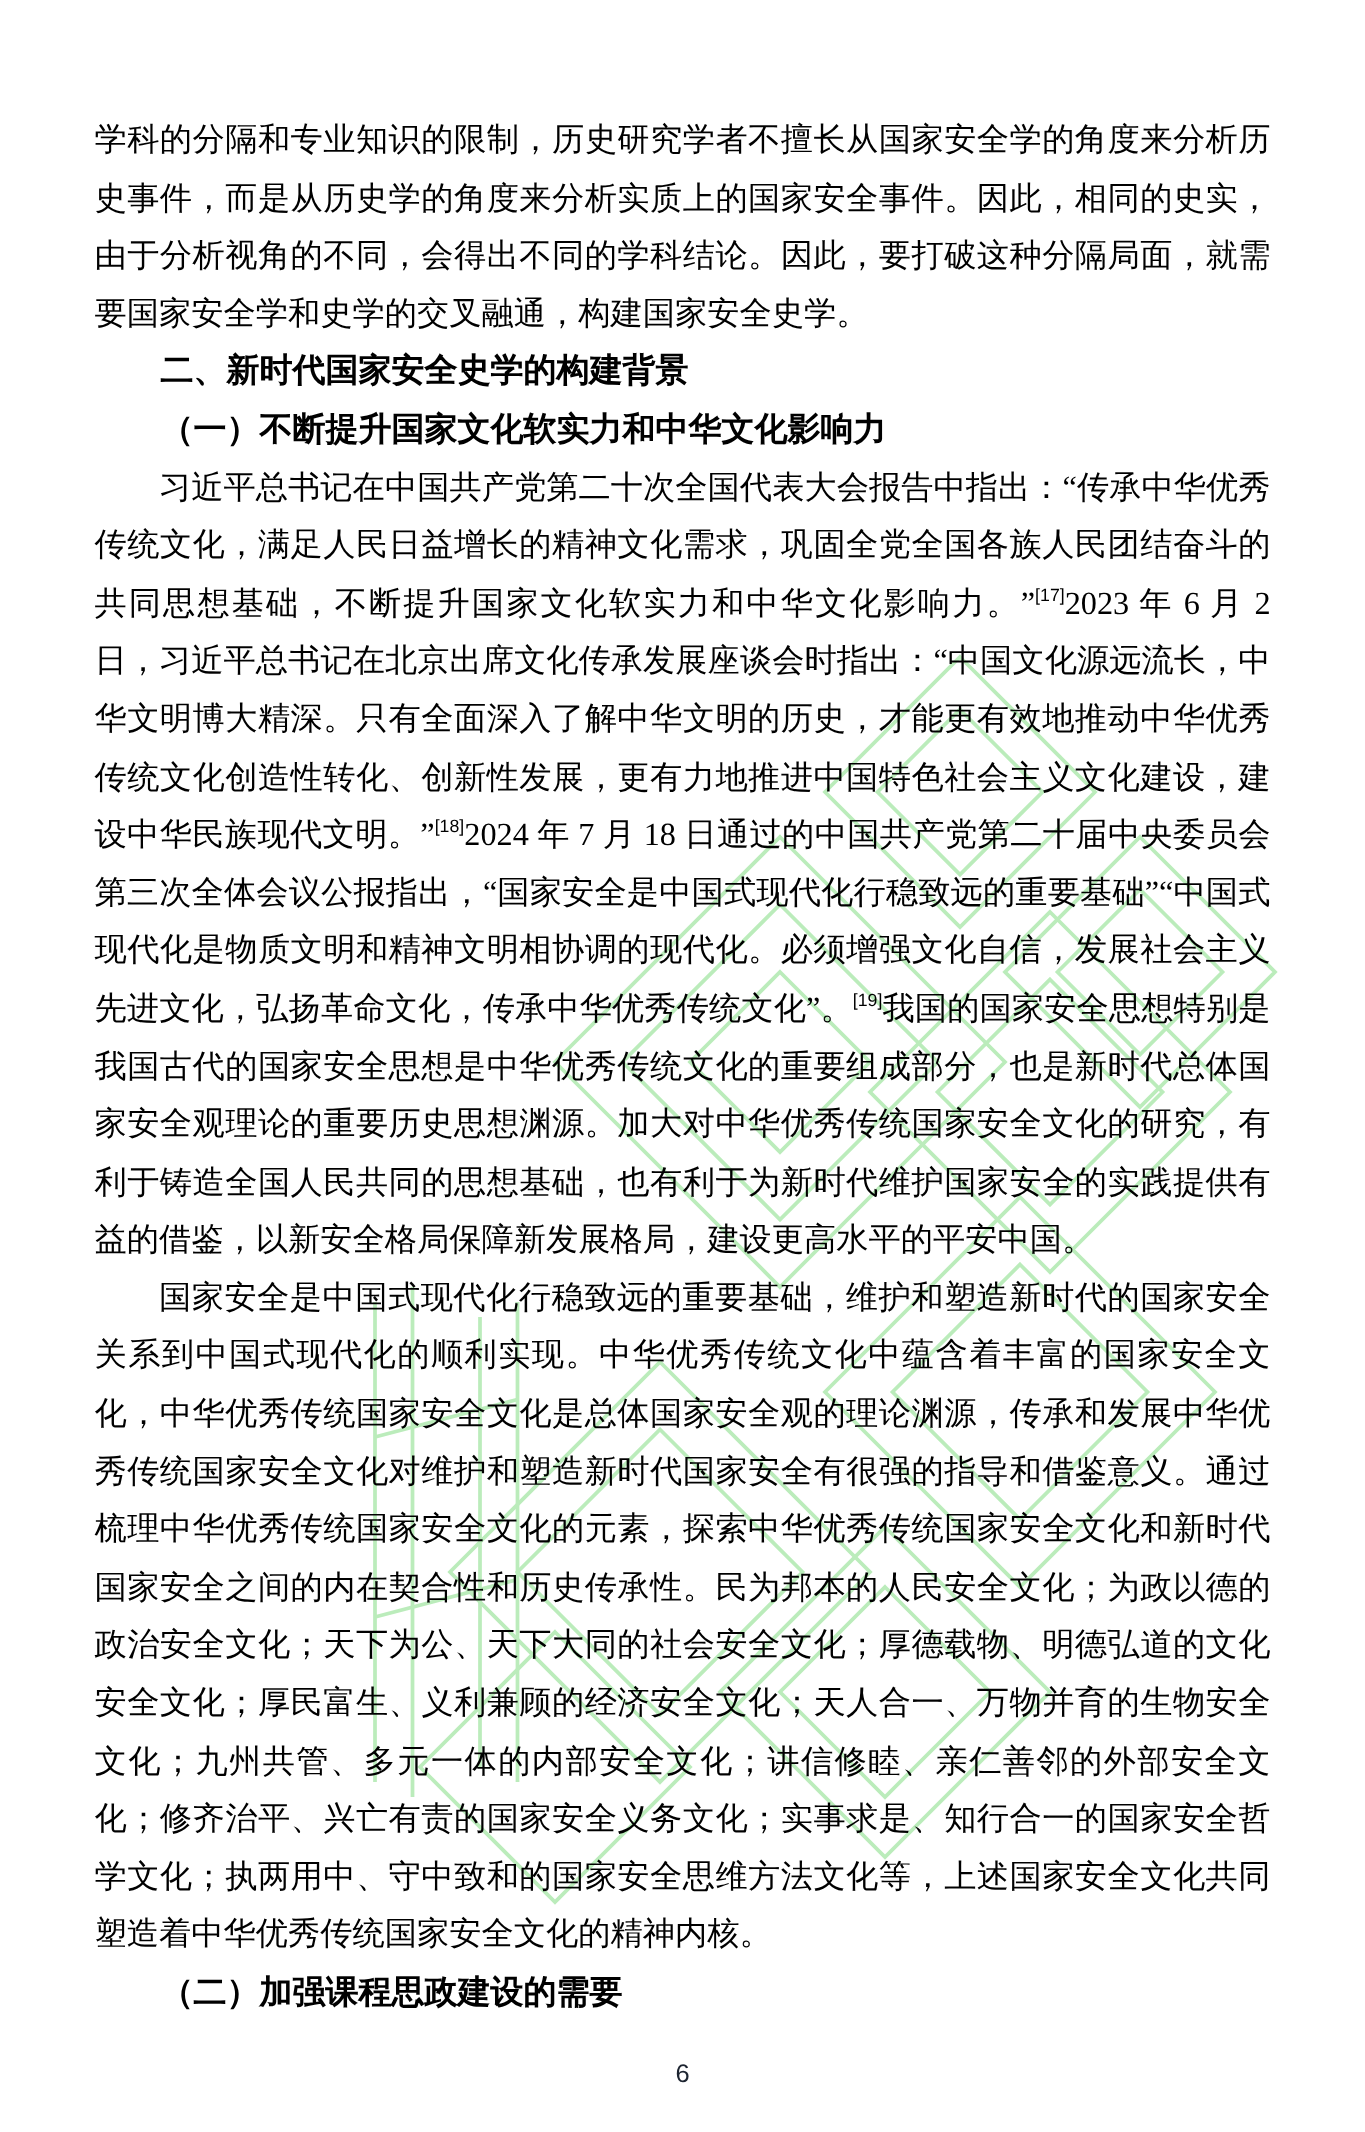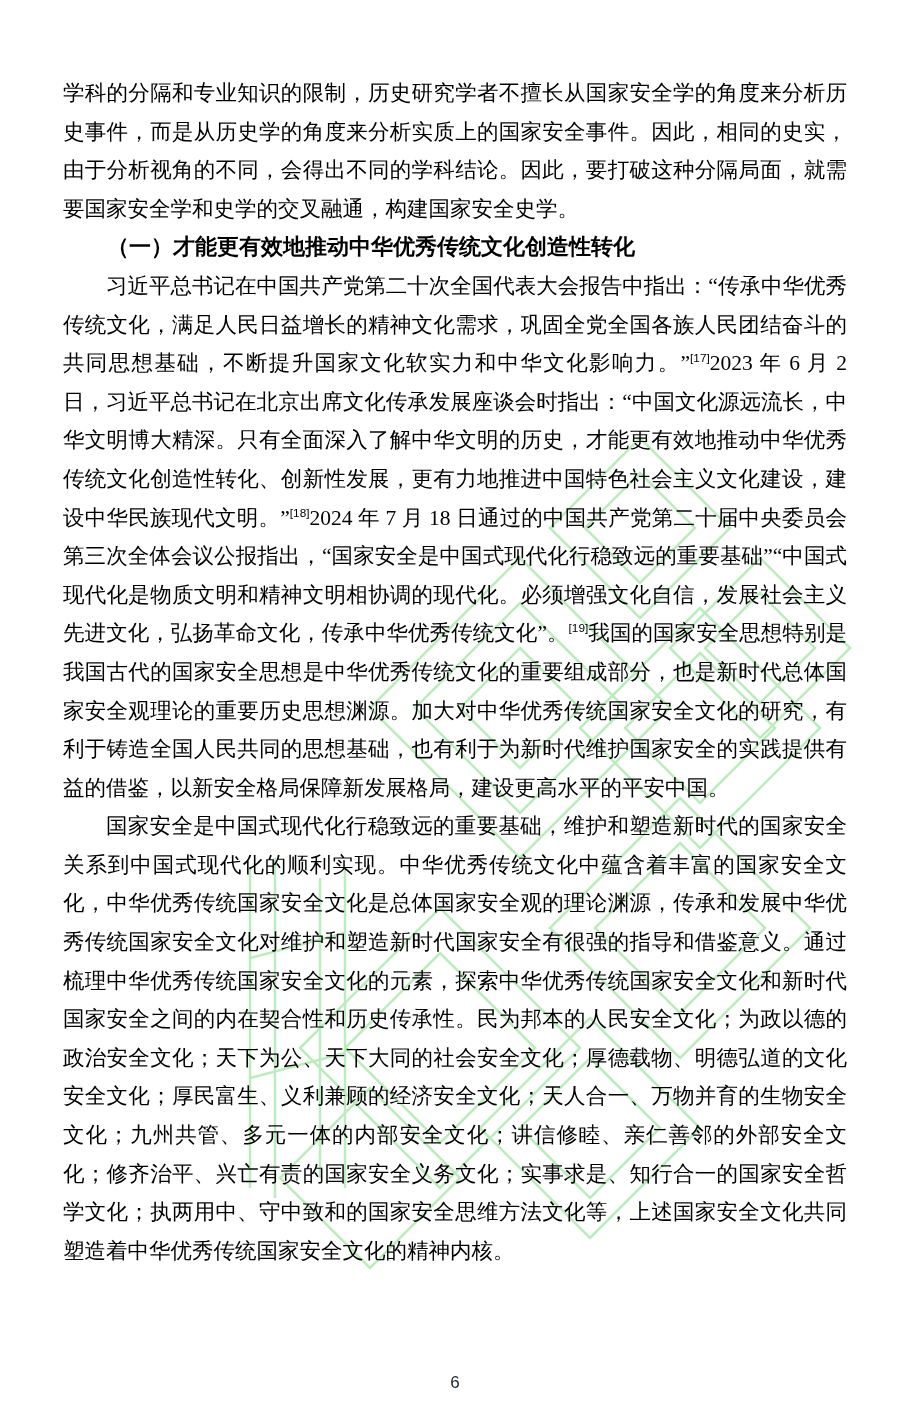--- a/index.html
+++ b/index.html
@@ -106,23 +106,25 @@
       <polygon points="440,925 535,1020 440,1115 345,1020"></polygon>
       <polygon points="590,990 700,1100 590,1210 480,1100"></polygon>
       <polygon points="590,1030 660,1100 590,1170 520,1100"></polygon>
       <polygon points="370,1060 460,1150 370,1240 280,1150"></polygon>
     </g>
   </svg>
 
   <div class="content">
     <p class="body-text no-indent">学科的分隔和专业知识的限制，历史研究学者不擅长从国家安全学的角度来分析历史事件，而是从历史学的角度来分析实质上的国家安全事件。因此，相同的史实，由于分析视角的不同，会得出不同的学科结论。因此，要打破这种分隔局面，就需要国家安全学和史学的交叉融通，构建国家安全史学。</p>
 
+    <h2 class="heading">二、新时代国家安全史学的构建背景</h2>
 
-    <h3 class="heading">（一）才能更有效地推动中华优秀传统文化创造性转化</h3>
+    <h3 class="heading">（一）不断提升国家文化软实力和中华文化影响力</h3>
 
     <p class="body-text"><span>习近平总书记在中国共产党第二十次全国代表大会报告中指出：“传承中华优秀传统文化，满足人民日益增长的精神文化需求，巩固全党全国各族人民团结奋斗的共同思想基础，不断提升国家文化软实力和中华文化影响力。”</span><sup>[17]</sup><span>2023 年 6 月 2 日，习近平总书记在北京出席文化传承发展座谈会时指出：“中国文化源远流长，中华文明博大精深。只有全面深入了解中华文明的历史，才能更有效地推动中华优秀传统文化创造性转化、创新性发展，更有力地推进中国特色社会主义文化建设，建设中华民族现代文明。”</span><sup>[18]</sup><span>2024 年 7 月 18 日通过的中国共产党第二十届中央委员会第三次全体会议公报指出，“国家安全是中国式现代化行稳致远的重要基础”“中国式现代化是物质文明和精神文明相协调的现代化。必须增强文化自信，发展社会主义先进文化，弘扬革命文化，传承中华优秀传统文化”。</span><sup>[19]</sup><span>我国的国家安全思想特别是我国古代的国家安全思想是中华优秀传统文化的重要组成部分，也是新时代总体国家安全观理论的重要历史思想渊源。加大对中华优秀传统国家安全文化的研究，有利于铸造全国人民共同的思想基础，也有利于为新时代维护国家安全的实践提供有益的借鉴，以新安全格局保障新发展格局，建设更高水平的平安中国。</span></p>
 
     <p class="body-text">国家安全是中国式现代化行稳致远的重要基础，维护和塑造新时代的国家安全关系到中国式现代化的顺利实现。中华优秀传统文化中蕴含着丰富的国家安全文化，中华优秀传统国家安全文化是总体国家安全观的理论渊源，传承和发展中华优秀传统国家安全文化对维护和塑造新时代国家安全有很强的指导和借鉴意义。通过梳理中华优秀传统国家安全文化的元素，探索中华优秀传统国家安全文化和新时代国家安全之间的内在契合性和历史传承性。民为邦本的人民安全文化；为政以德的政治安全文化；天下为公、天下大同的社会安全文化；厚德载物、明德弘道的文化安全文化；厚民富生、义利兼顾的经济安全文化；天人合一、万物并育的生物安全文化；九州共管、多元一体的内部安全文化；讲信修睦、亲仁善邻的外部安全文化；修齐治平、兴亡有责的国家安全义务文化；实事求是、知行合一的国家安全哲学文化；执两用中、守中致和的国家安全思维方法文化等，上述国家安全文化共同塑造着中华优秀传统国家安全文化的精神内核。</p>
 
+    <h3 class="heading">（二）加强课程思政建设的需要</h3>
   </div>
 
   <div class="page-number">6</div>
 </div>
 
 </body></html>

